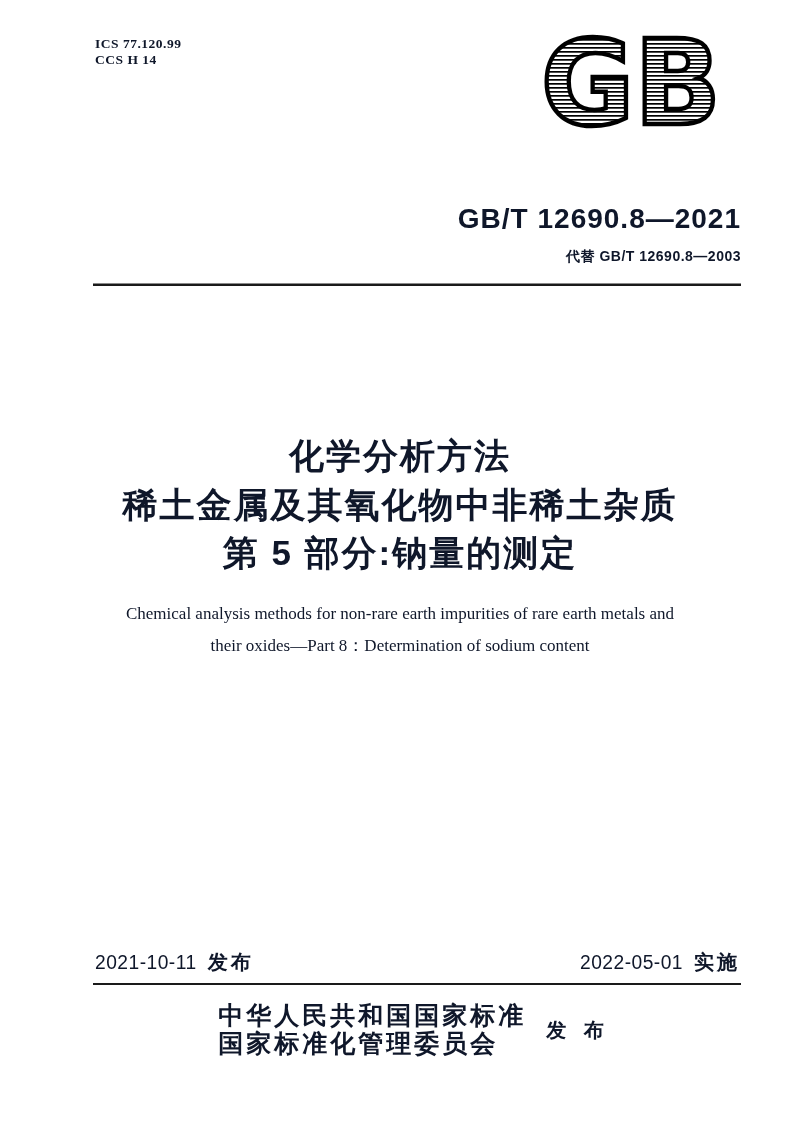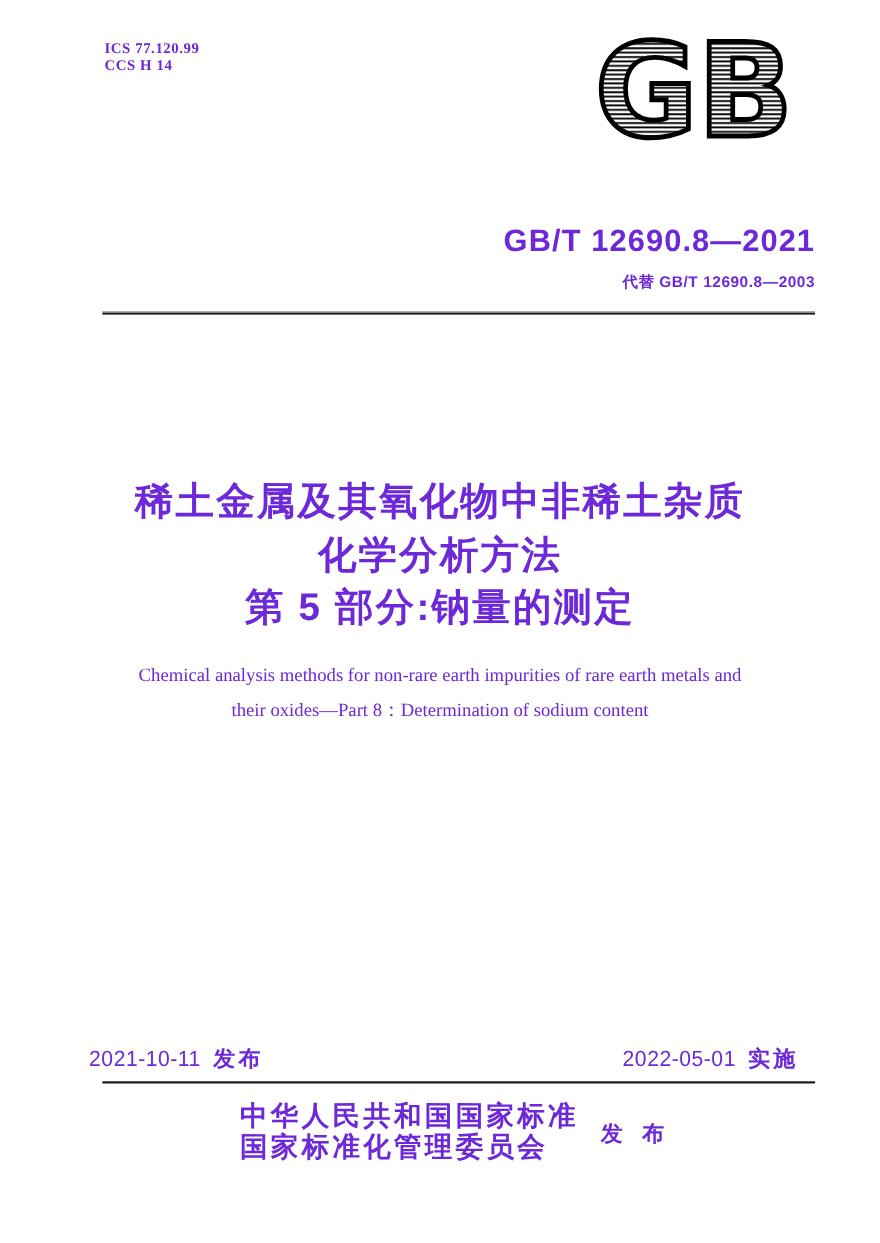--- a/index.html
+++ b/index.html
@@ -6,21 +6,21 @@
   html, body { background: #e8e8e8; }
   body { font-family: "Liberation Serif", "DejaVu Serif", serif; }
 
   .page {
     position: relative;
     width: 800px;
     height: 1130px;
     margin: 0 auto;
     background: #ffffff;
     overflow: hidden;
-    color: #6d28d9;
+    color: #0f172a;
   }
 
   
   .ics-block {
     position: absolute;
     left: 95px;
     top: 36px;
     font-family: "Liberation Serif", "DejaVu Serif", serif;
     font-weight: bold;
     font-size: 13.5px;
@@ -103,21 +103,21 @@
     text-align: center;
     font-family: "Liberation Serif", "DejaVu Serif", serif;
     font-weight: normal;
     font-size: 17px;
     line-height: 32px;
   }
 
   
   .dates-row {
     position: absolute;
-    left: 81px;
+    left: 95px;
     width: 645px;
     top: 949px;
     display: flex;
     justify-content: space-between;
     align-items: baseline;
     font-family: "Liberation Sans", "DejaVu Sans", sans-serif;
     font-size: 20px;
   }
   .date-group { display: flex; align-items: baseline; gap: 7px; white-space: nowrap; }
   .date-value { font-weight: normal; letter-spacing: 0.5px; transform: scaleX(0.96); transform-origin: left; }
@@ -181,22 +181,22 @@
   </svg>
 
 
   <div class="std-number">GB/T 12690.8—2021</div>
 
   <div class="replaces">代替 GB/T 12690.8—2003</div>
 
   <div class="rule-top"></div>
 
   <div class="main-title">
+    <div>化学分析方法</div>
     <div>稀土金属及其氧化物中非稀土杂质</div>
-    <div>化学分析方法</div>
     <div>第 5 部分:钠量的测定</div>
   </div>
 
   <div class="english-title">
     <div>Chemical analysis methods for non-rare earth impurities of rare earth metals and</div>
     <div>their oxides—Part 8：Determination of sodium content</div>
   </div>
 
   <div class="dates-row">
     <div class="date-group">

